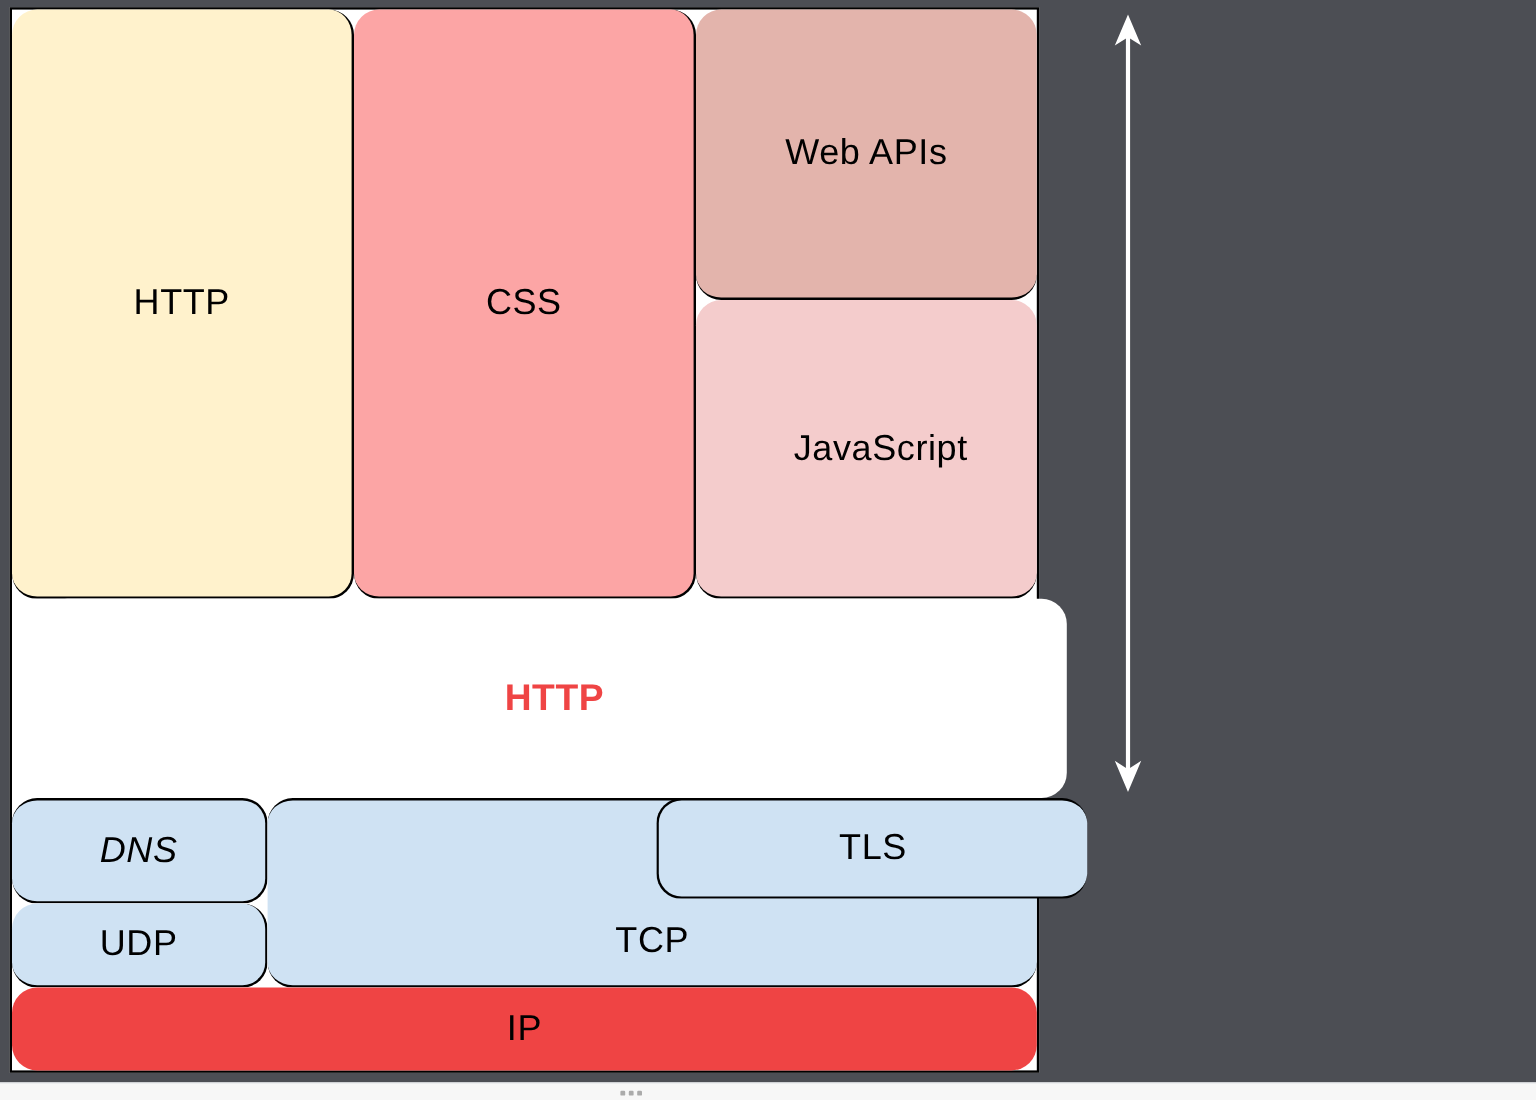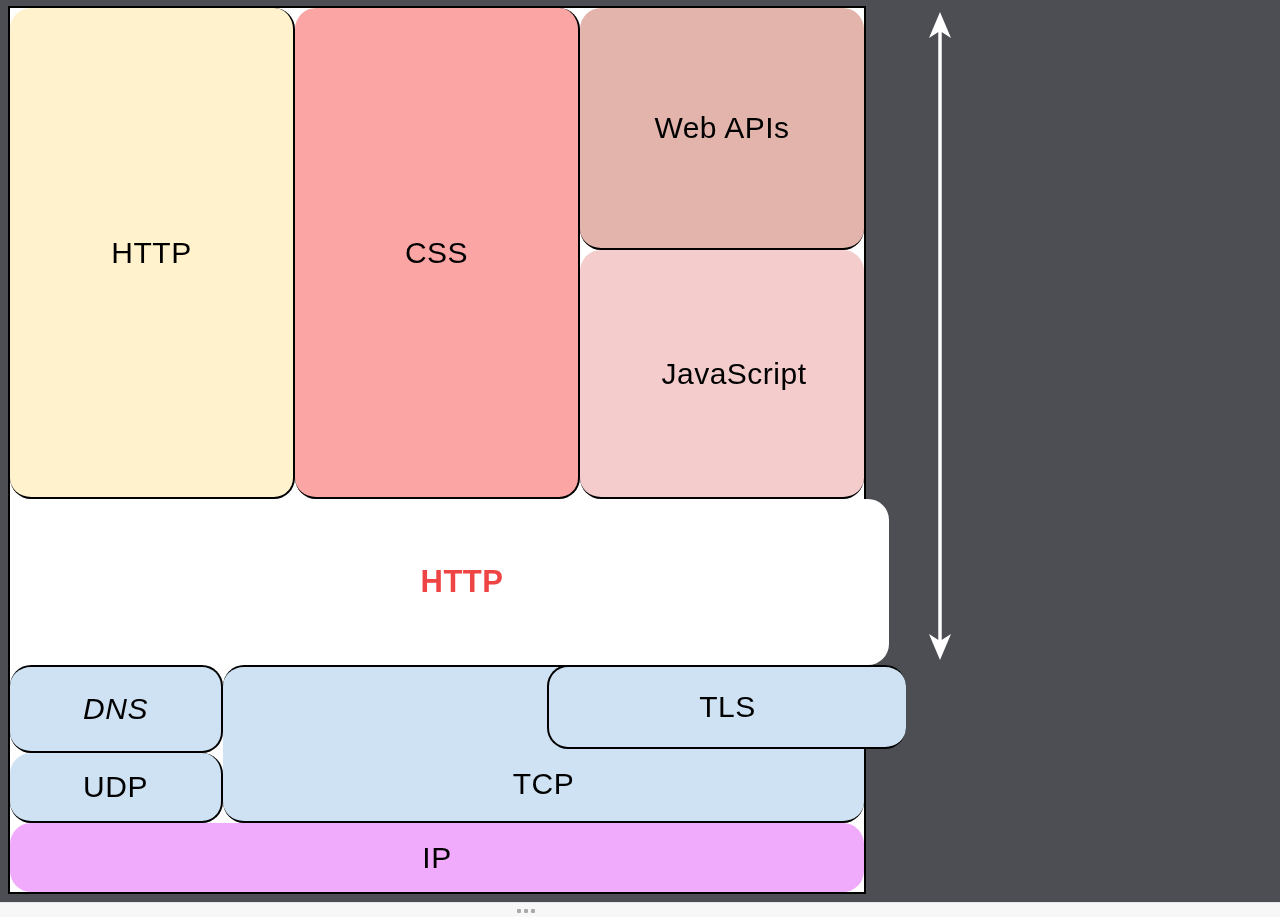--- a/index.html
+++ b/index.html
@@ -80,21 +80,21 @@
     z-index: 1;
   }
   .box-tls {
     left: 537px; top: 657px; width: 359px; height: 84px;
     background: #CFE2F3;
     border-top: 2px solid #000; border-left: 2px solid #000; border-bottom: 2px solid #000;
     z-index: 2;
   }
   .box-ip {
     left: 0; top: 815px; width: 854px; height: 69px;
-    background: #f0abfc;
+    background: #ef4444;
   }
   
   .web-label {
     position: absolute;
     left: 997px; top: 334px; width: 280px;
     text-align: center;
     color: #FFFFFF;
     font-size: 31px;
     line-height: 36px;
   }

